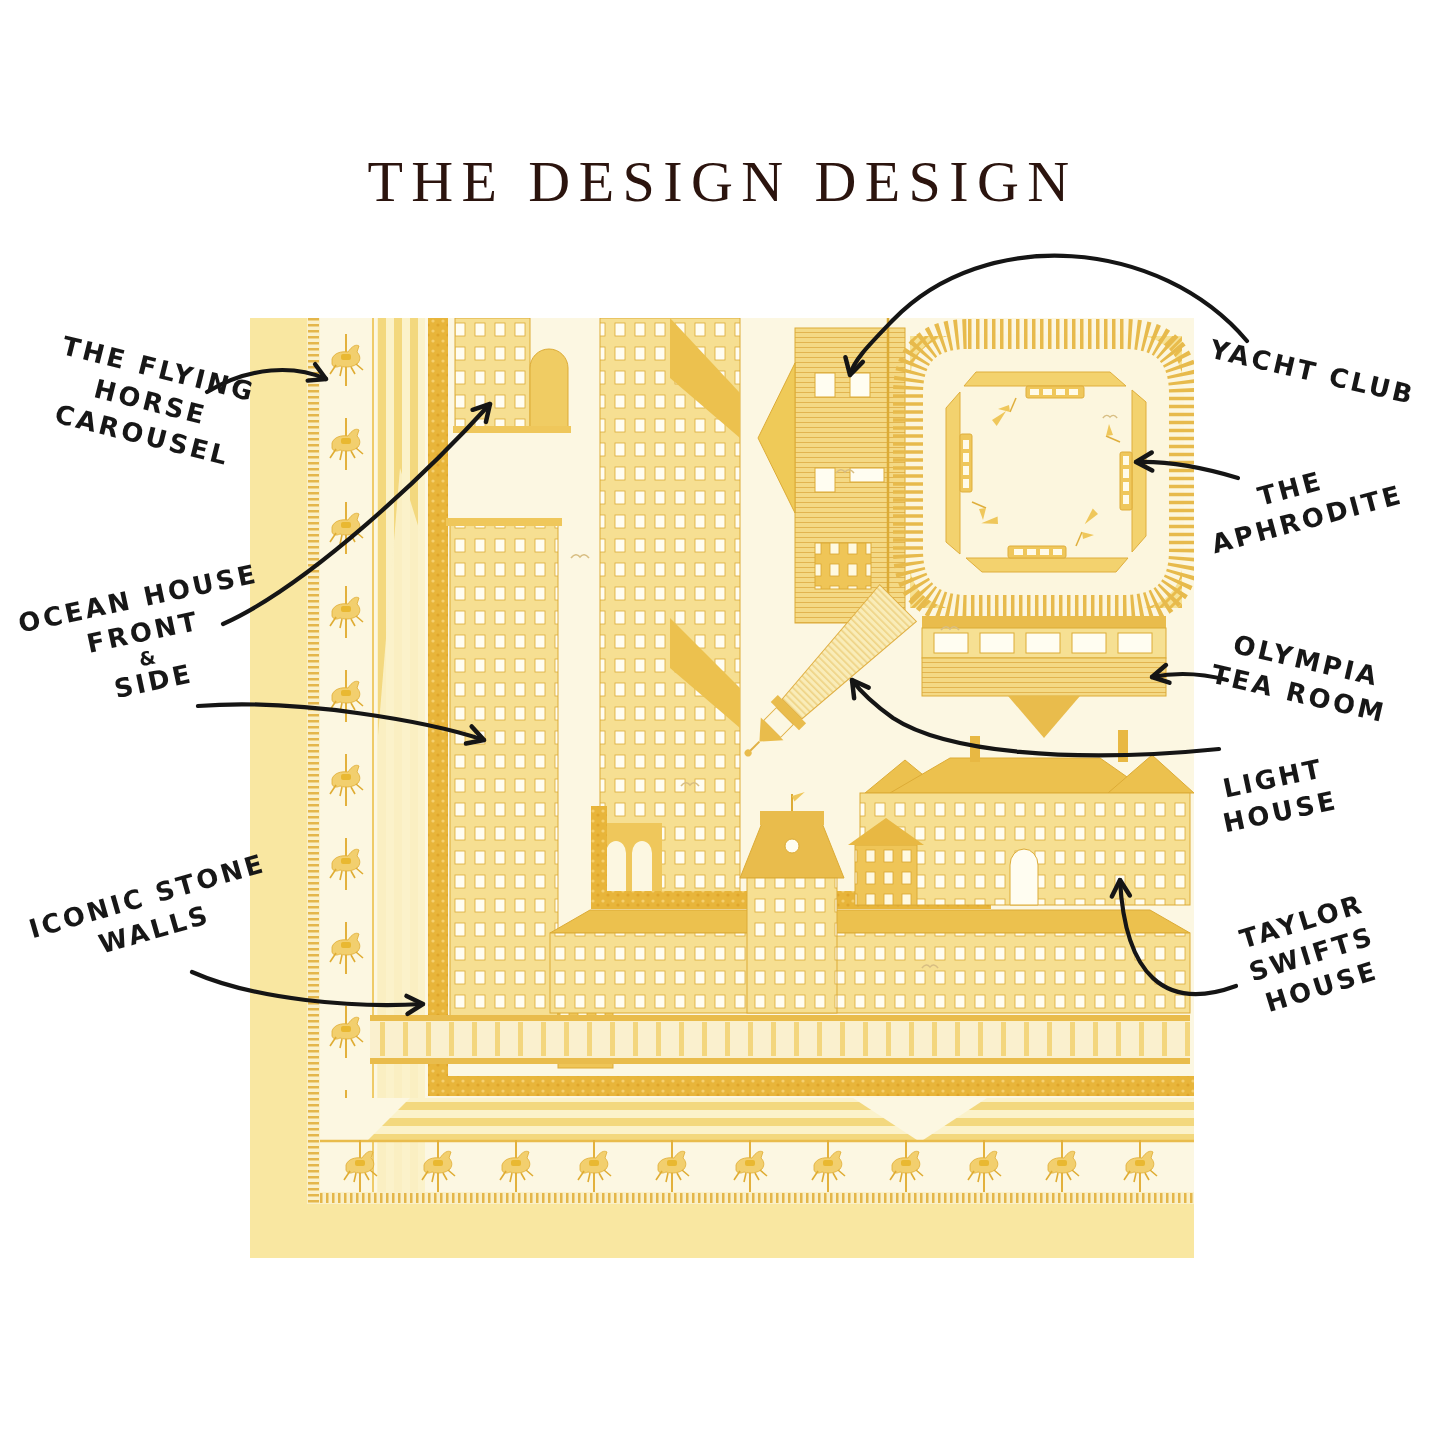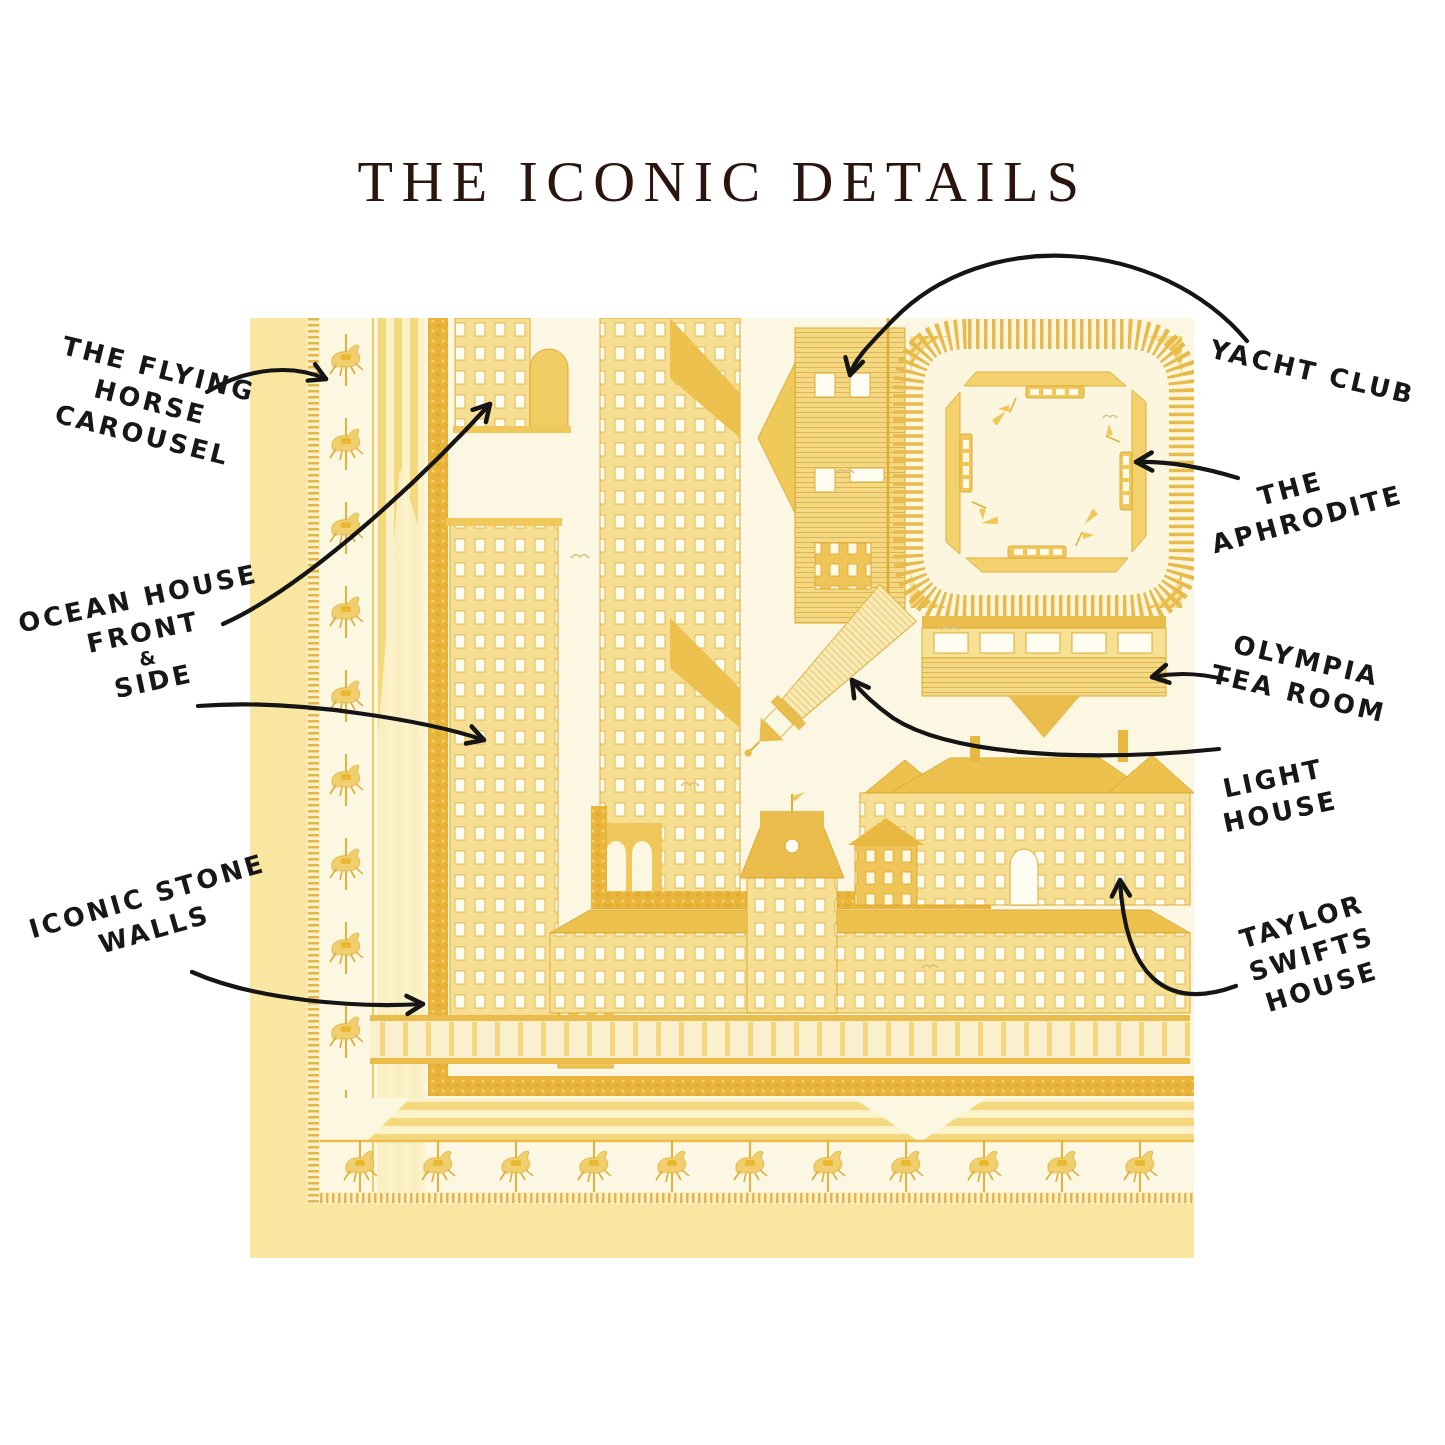--- a/index.html
+++ b/index.html
@@ -22,21 +22,21 @@
   #lbl-aphro  {left:1205px;top:472px; width:180px; transform:rotate(-15deg);}
   #lbl-olympia{left:1205px;top:644px; width:195px; transform:rotate(13deg);}
   #lbl-light  {left:1202px;top:762px; width:150px; transform:rotate(-12deg);}
   #lbl-taylor {left:1222px;top:904px; width:180px; transform:rotate(-17deg);}
 </style>
 </head>
 <body>
 
 <div class="page">
 
-  <div class="title">THE ICONIC DETAILS</div>
+  <div class="title">THE DESIGN DESIGN</div>
 
   <div class="scarf">
   <svg width="944" height="940" viewBox="0 0 944 940" xmlns="http://www.w3.org/2000/svg">
     <defs>
       <pattern id="winA" width="20" height="24" patternUnits="userSpaceOnUse">
         <rect width="20" height="24" fill="#F6DF92"></rect>
         <rect x="5" y="5" width="10" height="13" fill="#FFFDF1" stroke="#DCAB36" stroke-width="0.8"></rect>
       </pattern>
       <pattern id="winB" width="18" height="22" patternUnits="userSpaceOnUse">
         <rect width="18" height="22" fill="#EFC557"></rect>

